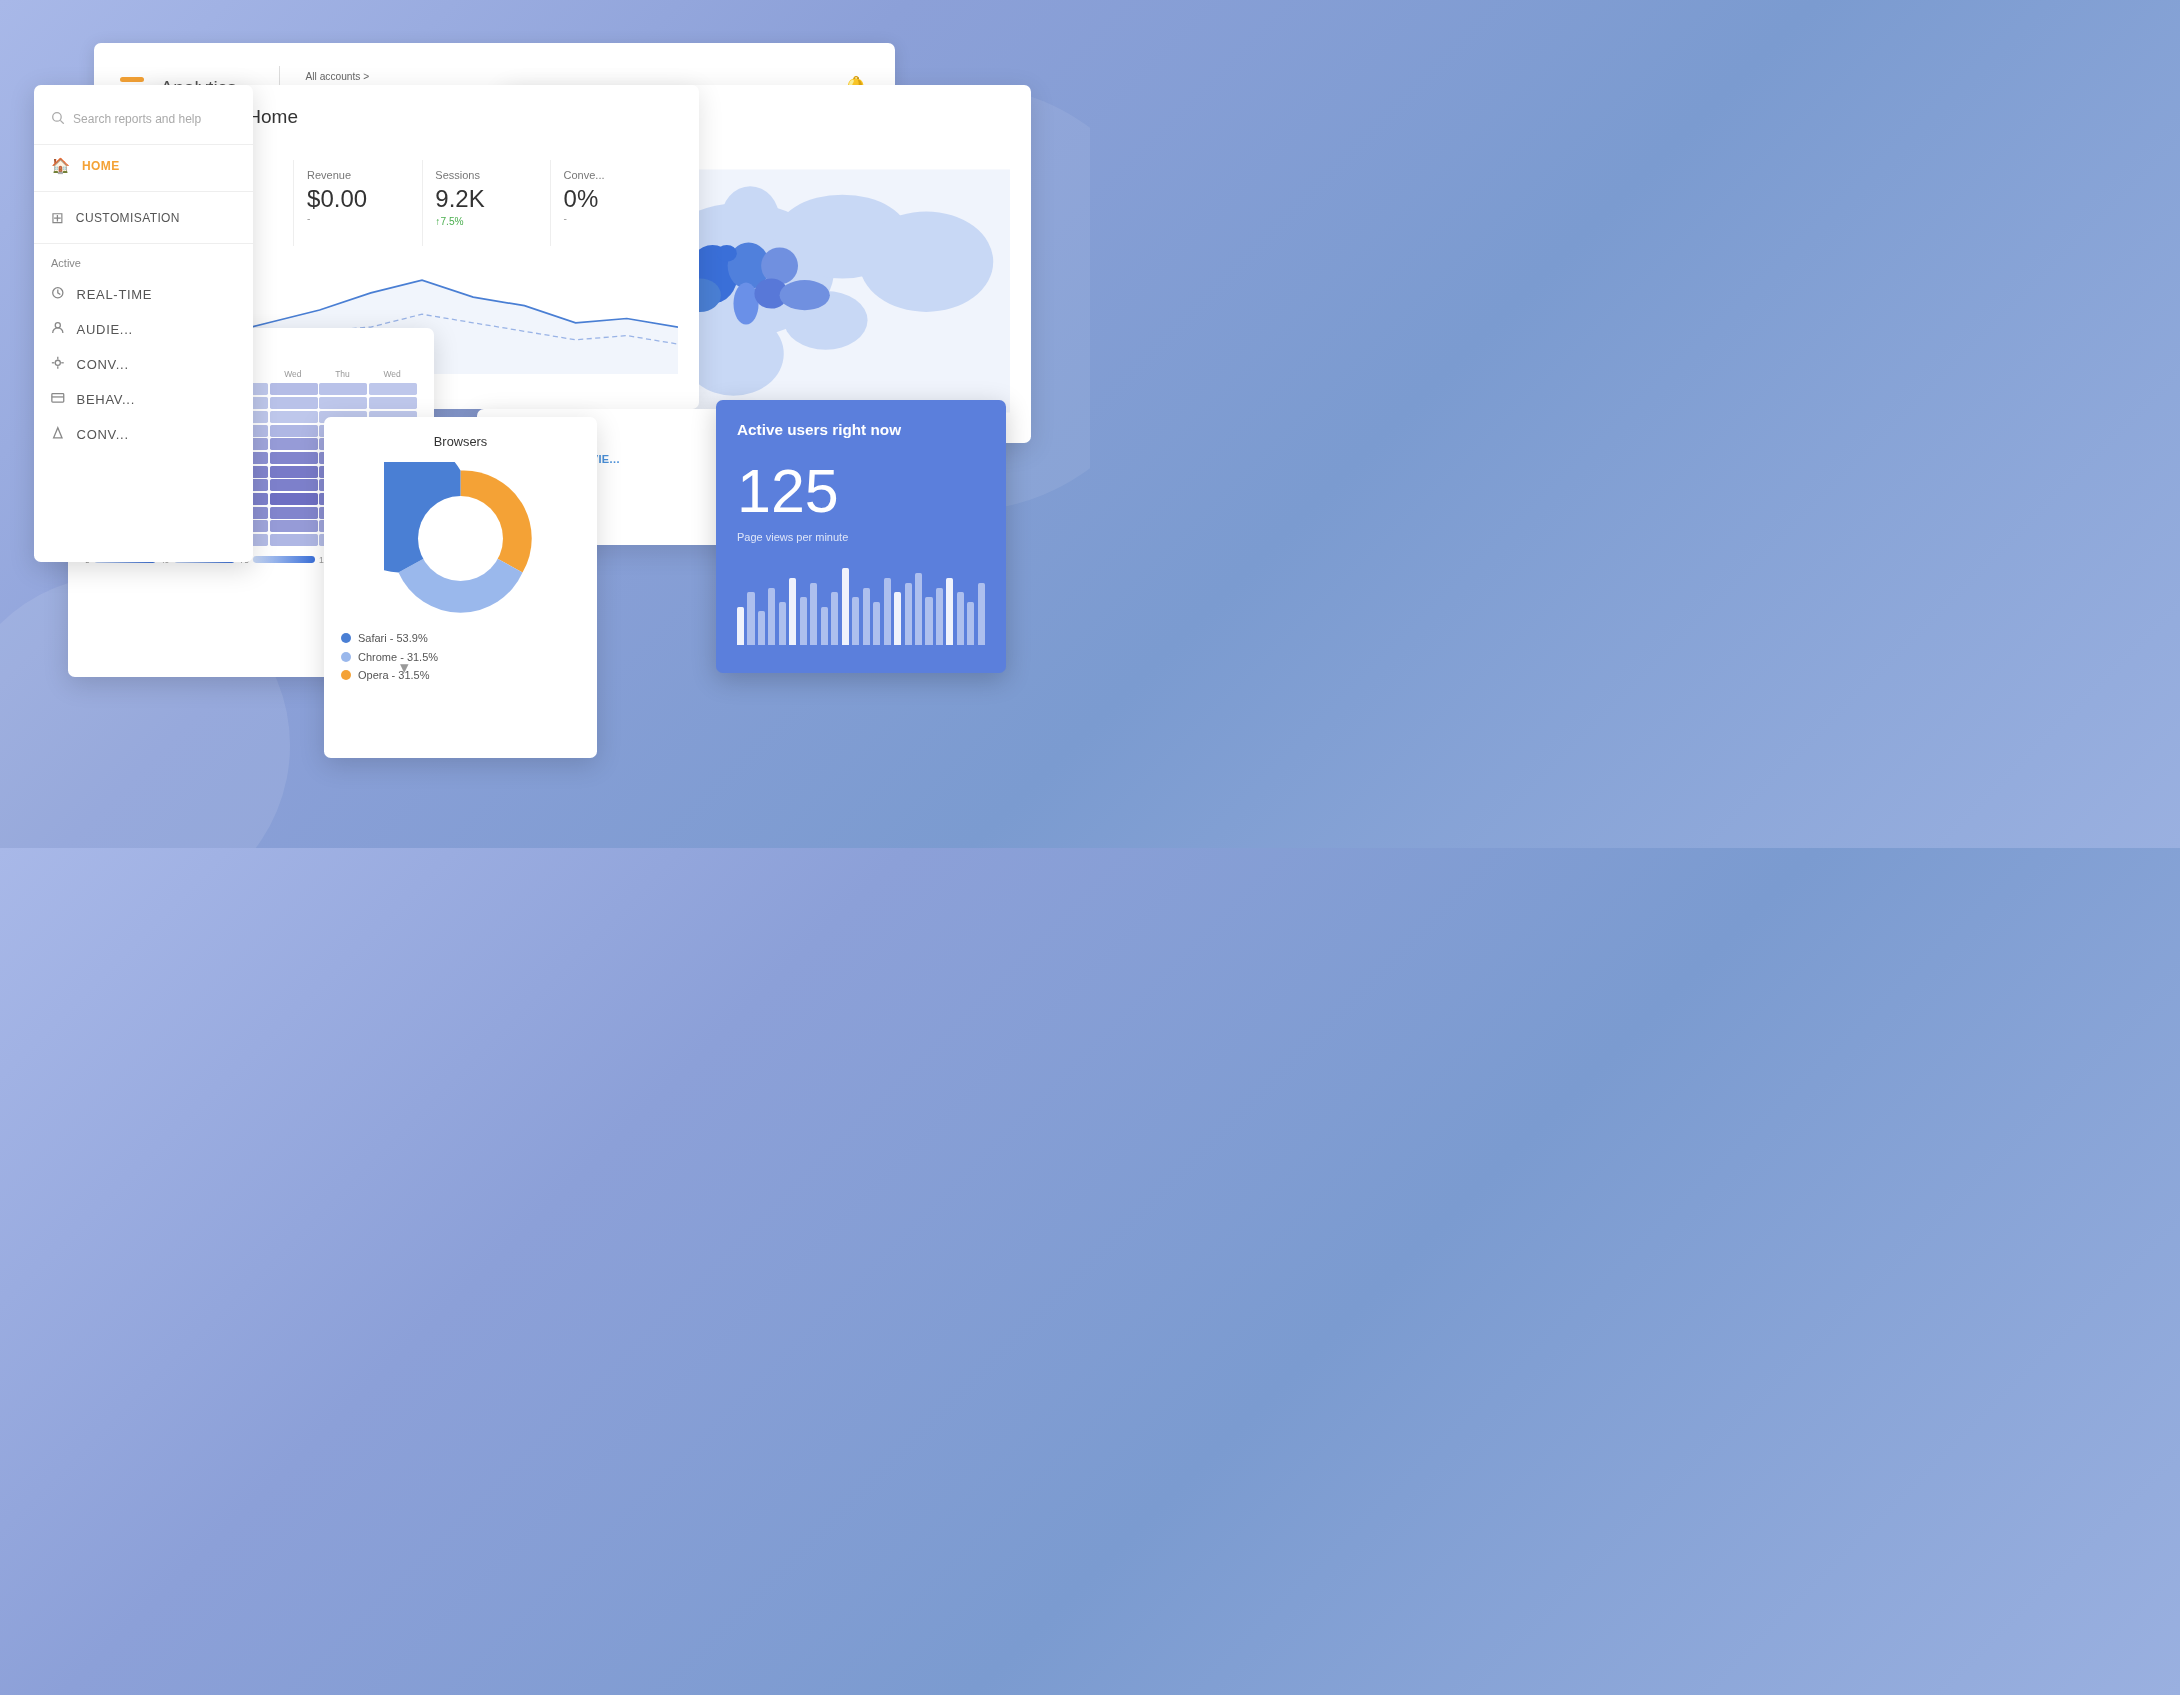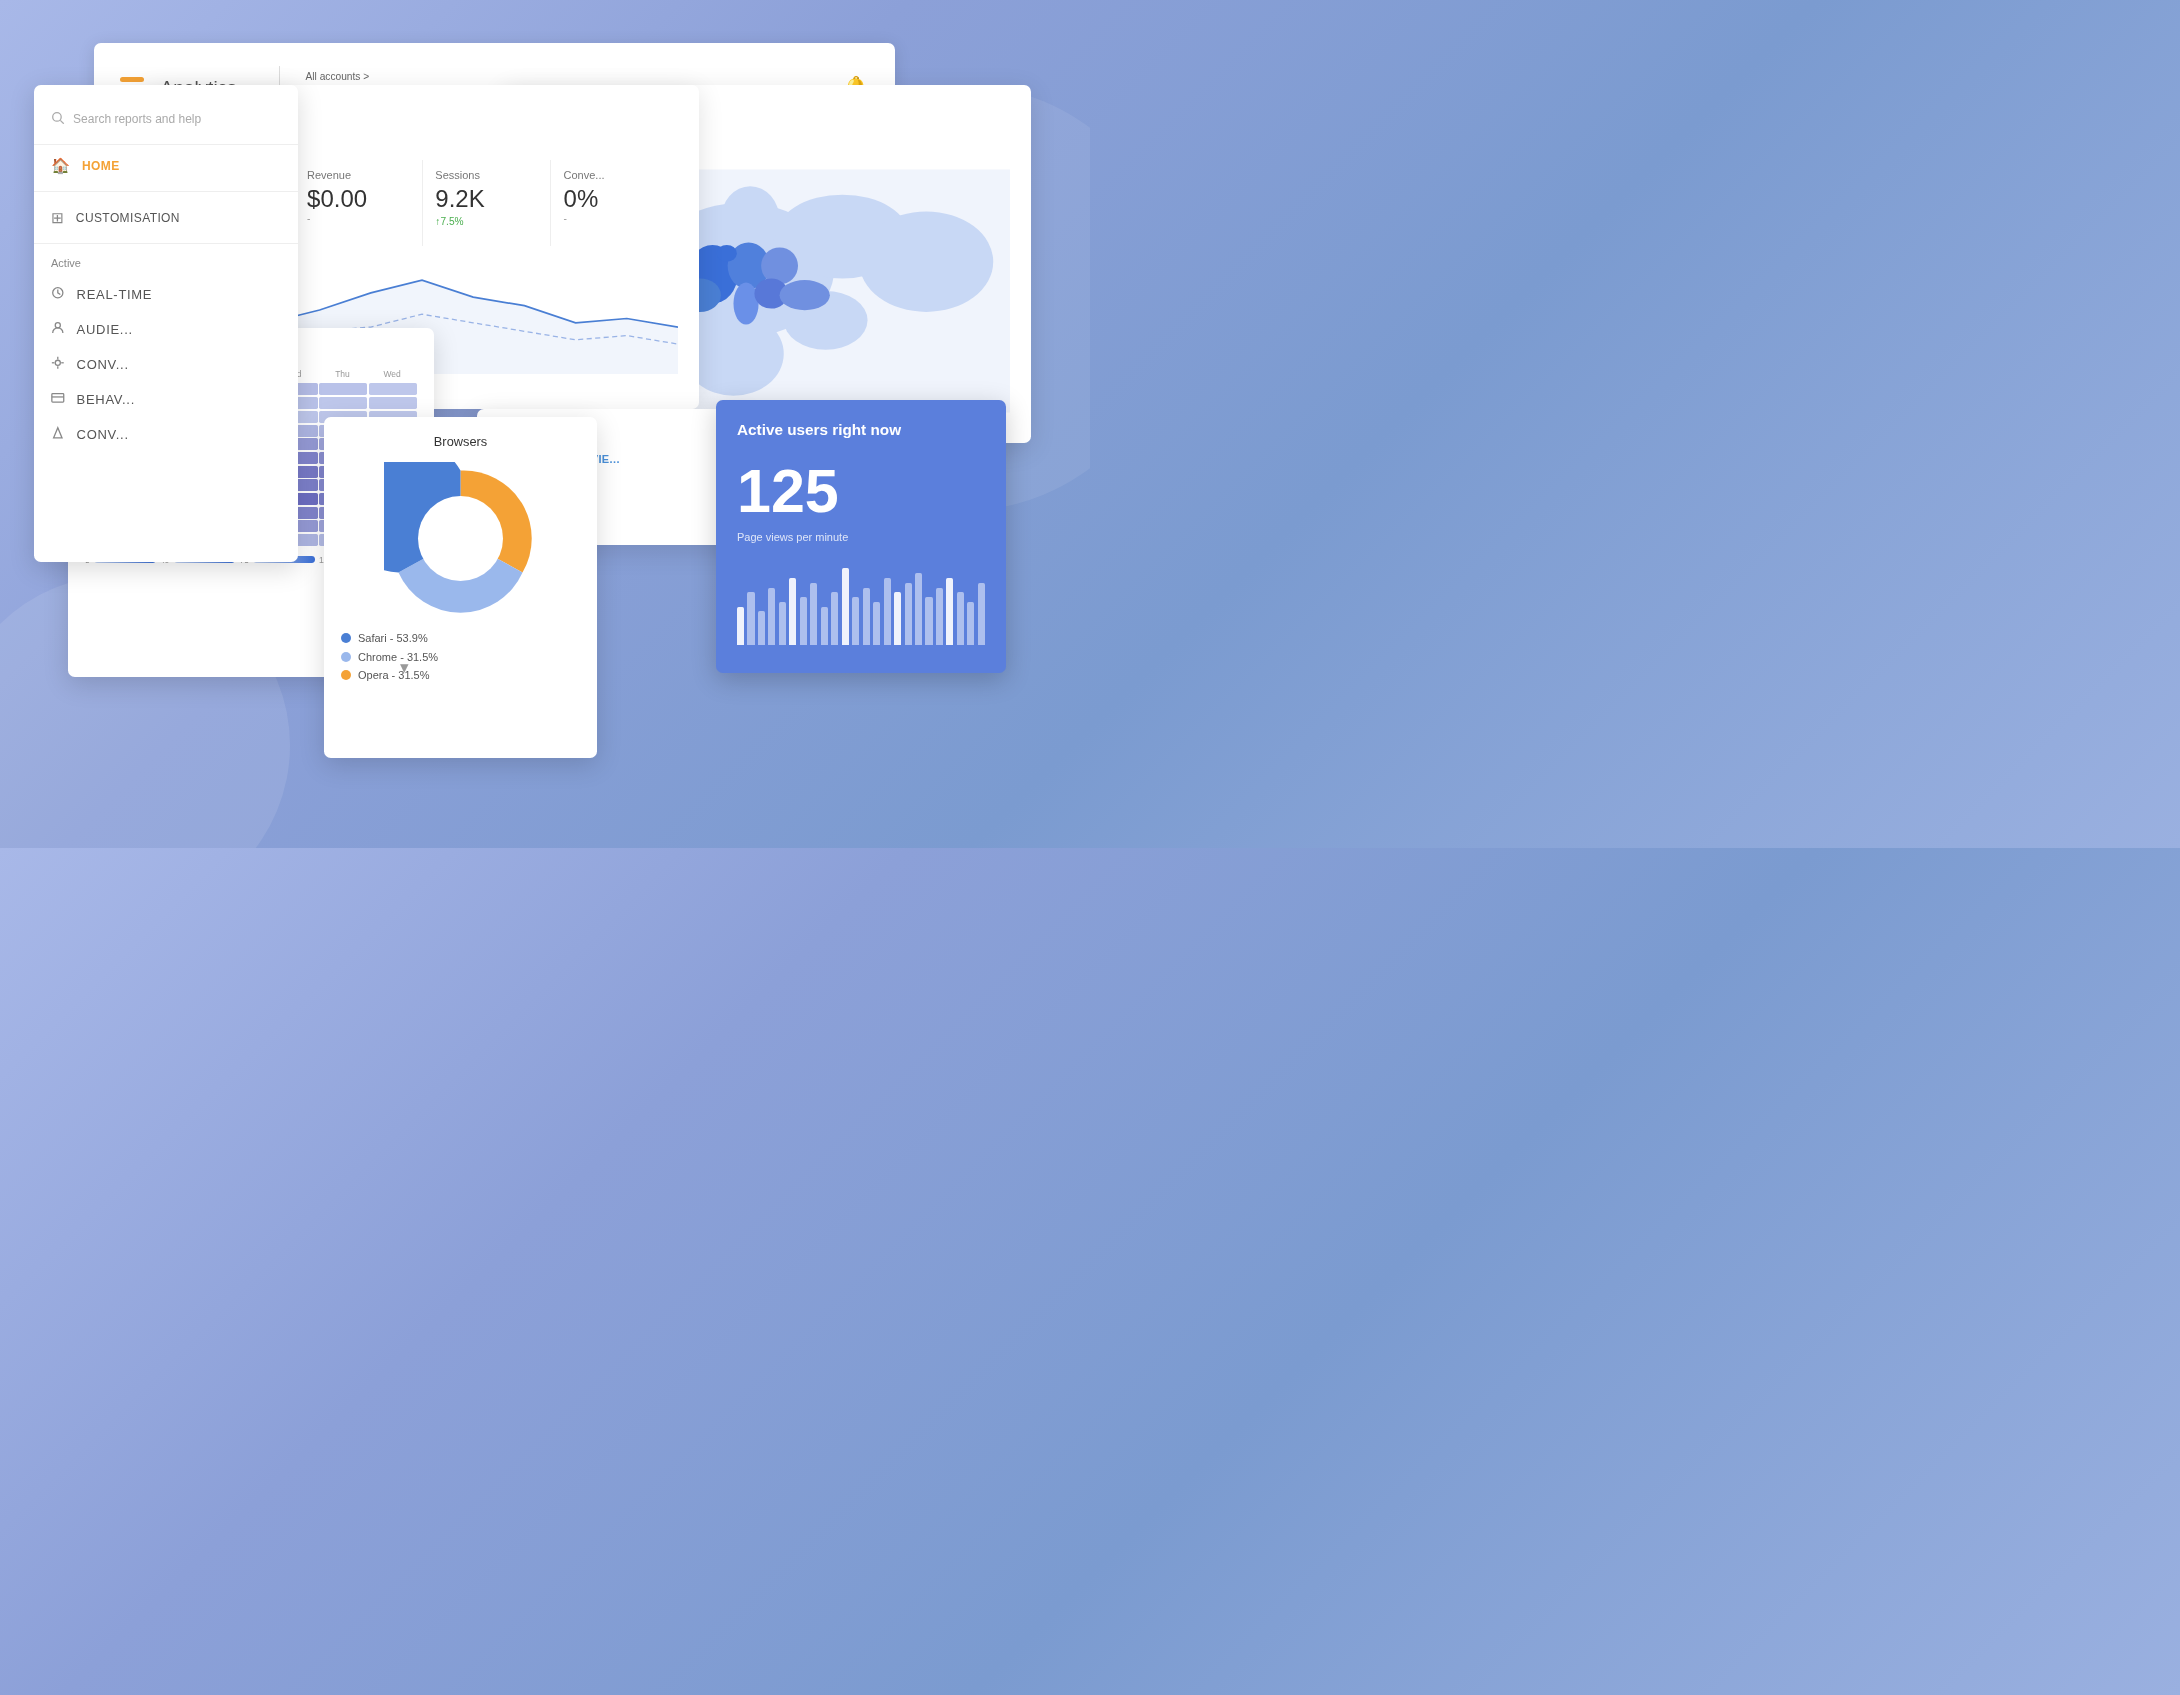--- a/index.html
+++ b/index.html
@@ -72,21 +72,21 @@
       margin-left: auto;
       font-size: 22px;
       color: #555;
     }
 
     
     .sidebar-card {
       position: absolute;
       top: 85px;
       left: 34px;
-      width: 264px;
+      width: 219px;
       height: 477px;
       background: white;
       border-radius: 6.8px;
       box-shadow: 0 6.8px 25.6px rgba(0,0,0,0.15);
       padding: 17px 0;
       z-index: 10;
     }
     .sidebar-search {
       display: flex;
       align-items: center;
@@ -387,21 +387,21 @@
       z-index: 7;
       color: white;
     }
     .active-title {
       font-size: 15.3px;
       font-weight: 600;
       margin-bottom: 22px;
     }
     .active-number {
       font-size: 61px;
-      font-weight: 700;
+      font-weight: 400;
       line-height: 1;
       margin-bottom: 8.5px;
     }
     .active-sub {
       font-size: 11px;
       opacity: 0.8;
       margin-bottom: 17px;
     }
     .bar-chart-area {
       height: 85px;

